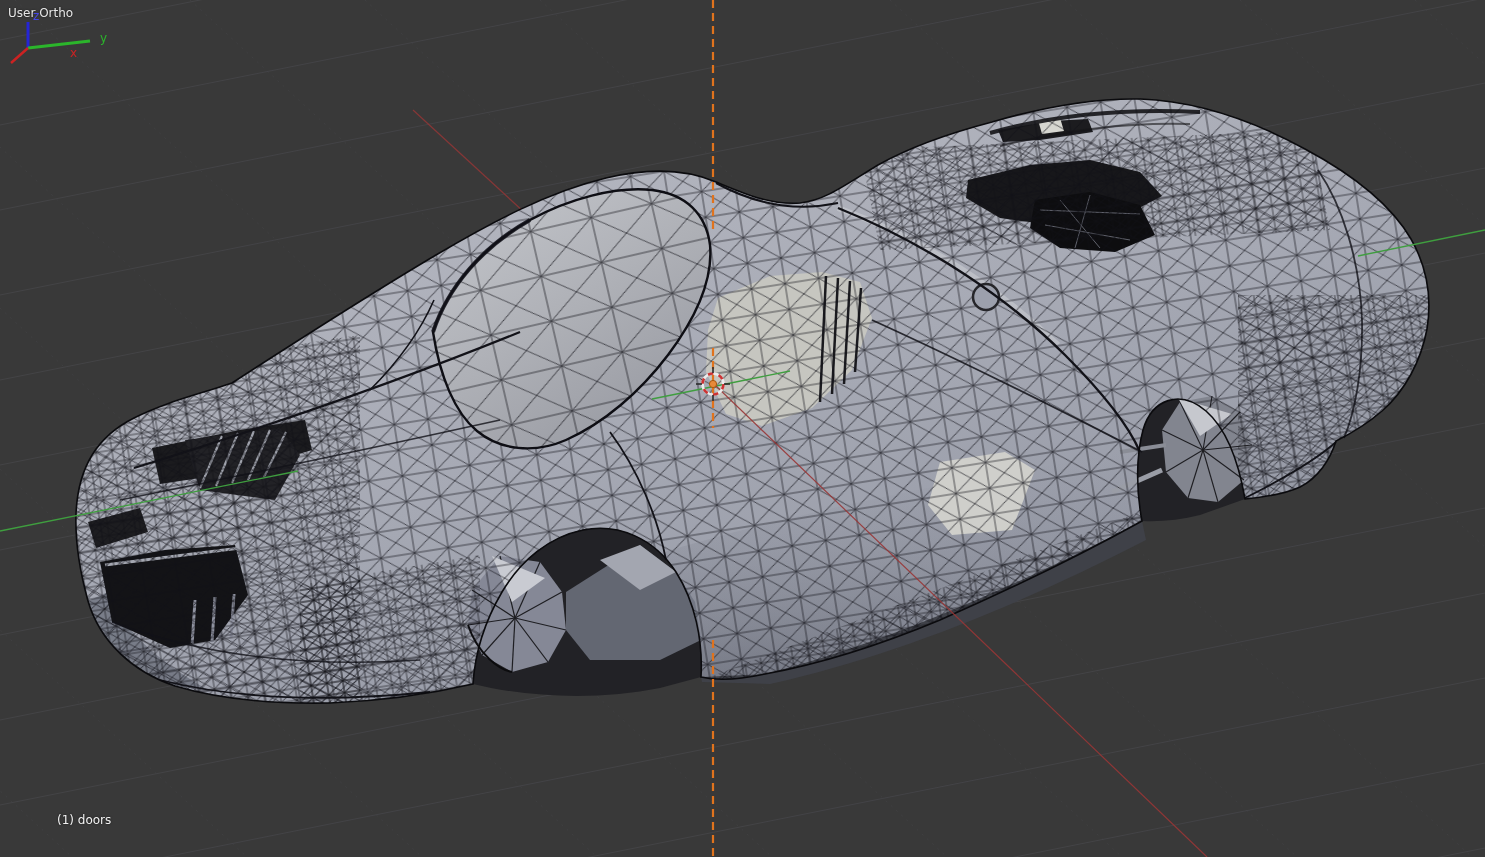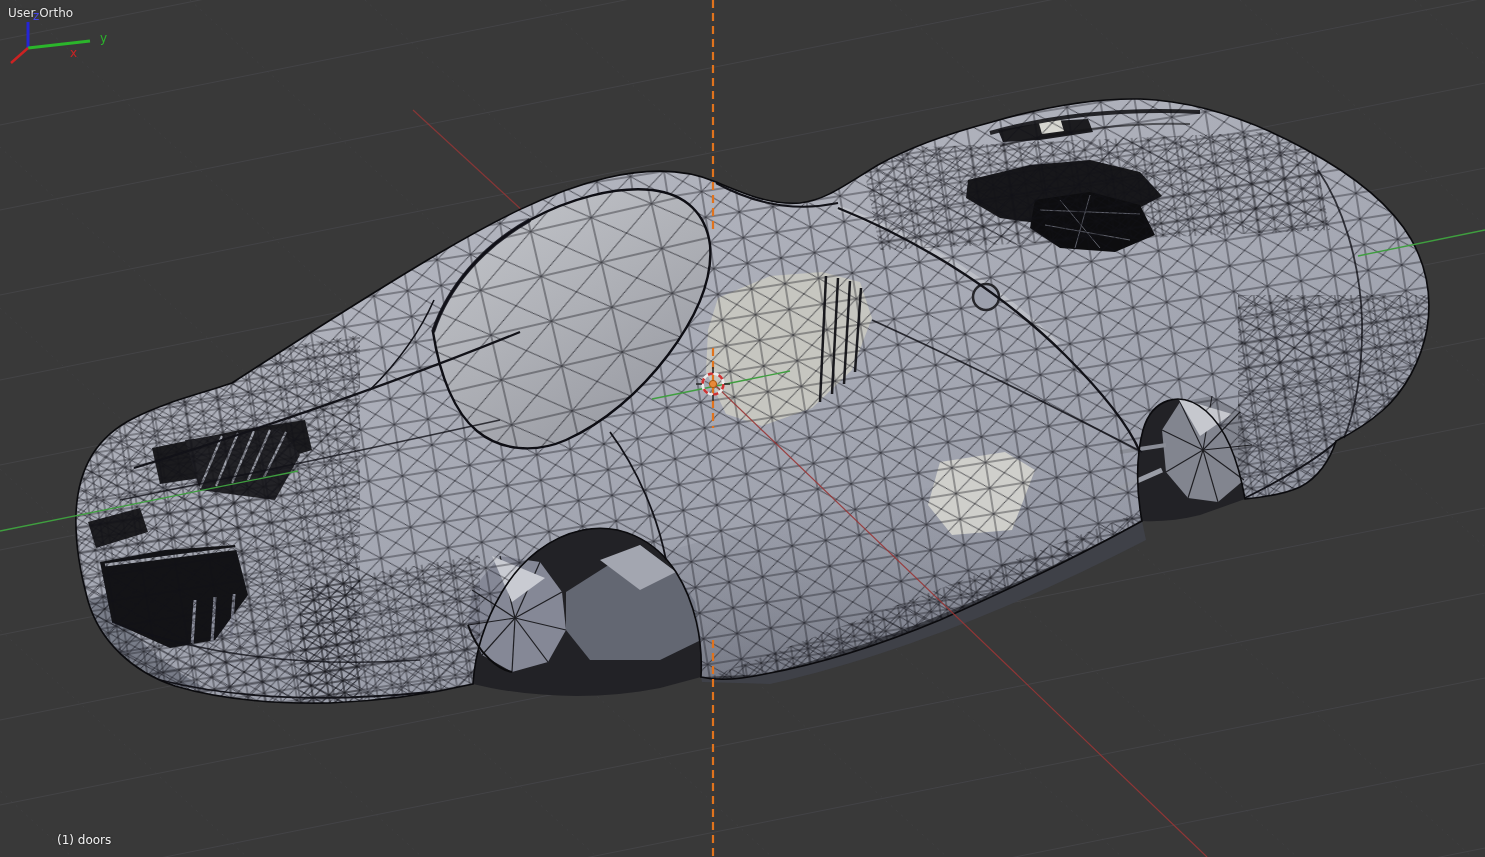--- a/index.html
+++ b/index.html
@@ -2,21 +2,21 @@
 <html><head>
 <meta charset="utf-8">
 <style>
   html,body{margin:0;padding:0;background:#222;}
   #stage{position:relative;width:1485px;height:857px;overflow:hidden;
          font-family:"DejaVu Sans","Liberation Sans",sans-serif;}
   #stage svg{position:absolute;left:0;top:0;display:block;}
   .hud{position:absolute;color:#e6e6e6;font-size:12px;line-height:14px;
        text-shadow:0 0 2px rgba(0,0,0,.6);user-select:none;white-space:pre;}
   #view-label{left:8px;top:6px;}
-  #object-label{left:57px;top:833px;color:#f2f2f2;}
+  #object-label{left:57px;top:813px;color:#f2f2f2;}
   #gizmo{position:absolute;left:6px;top:788px;width:130px;height:69px;}
   .gz{font-size:12px;font-family:"DejaVu Sans","Liberation Sans",sans-serif;}
 </style>
 </head>
 <body>
 
 <div id="stage">
 
 <svg width="1485" height="857" viewBox="0 0 1485 857">
   <defs>

